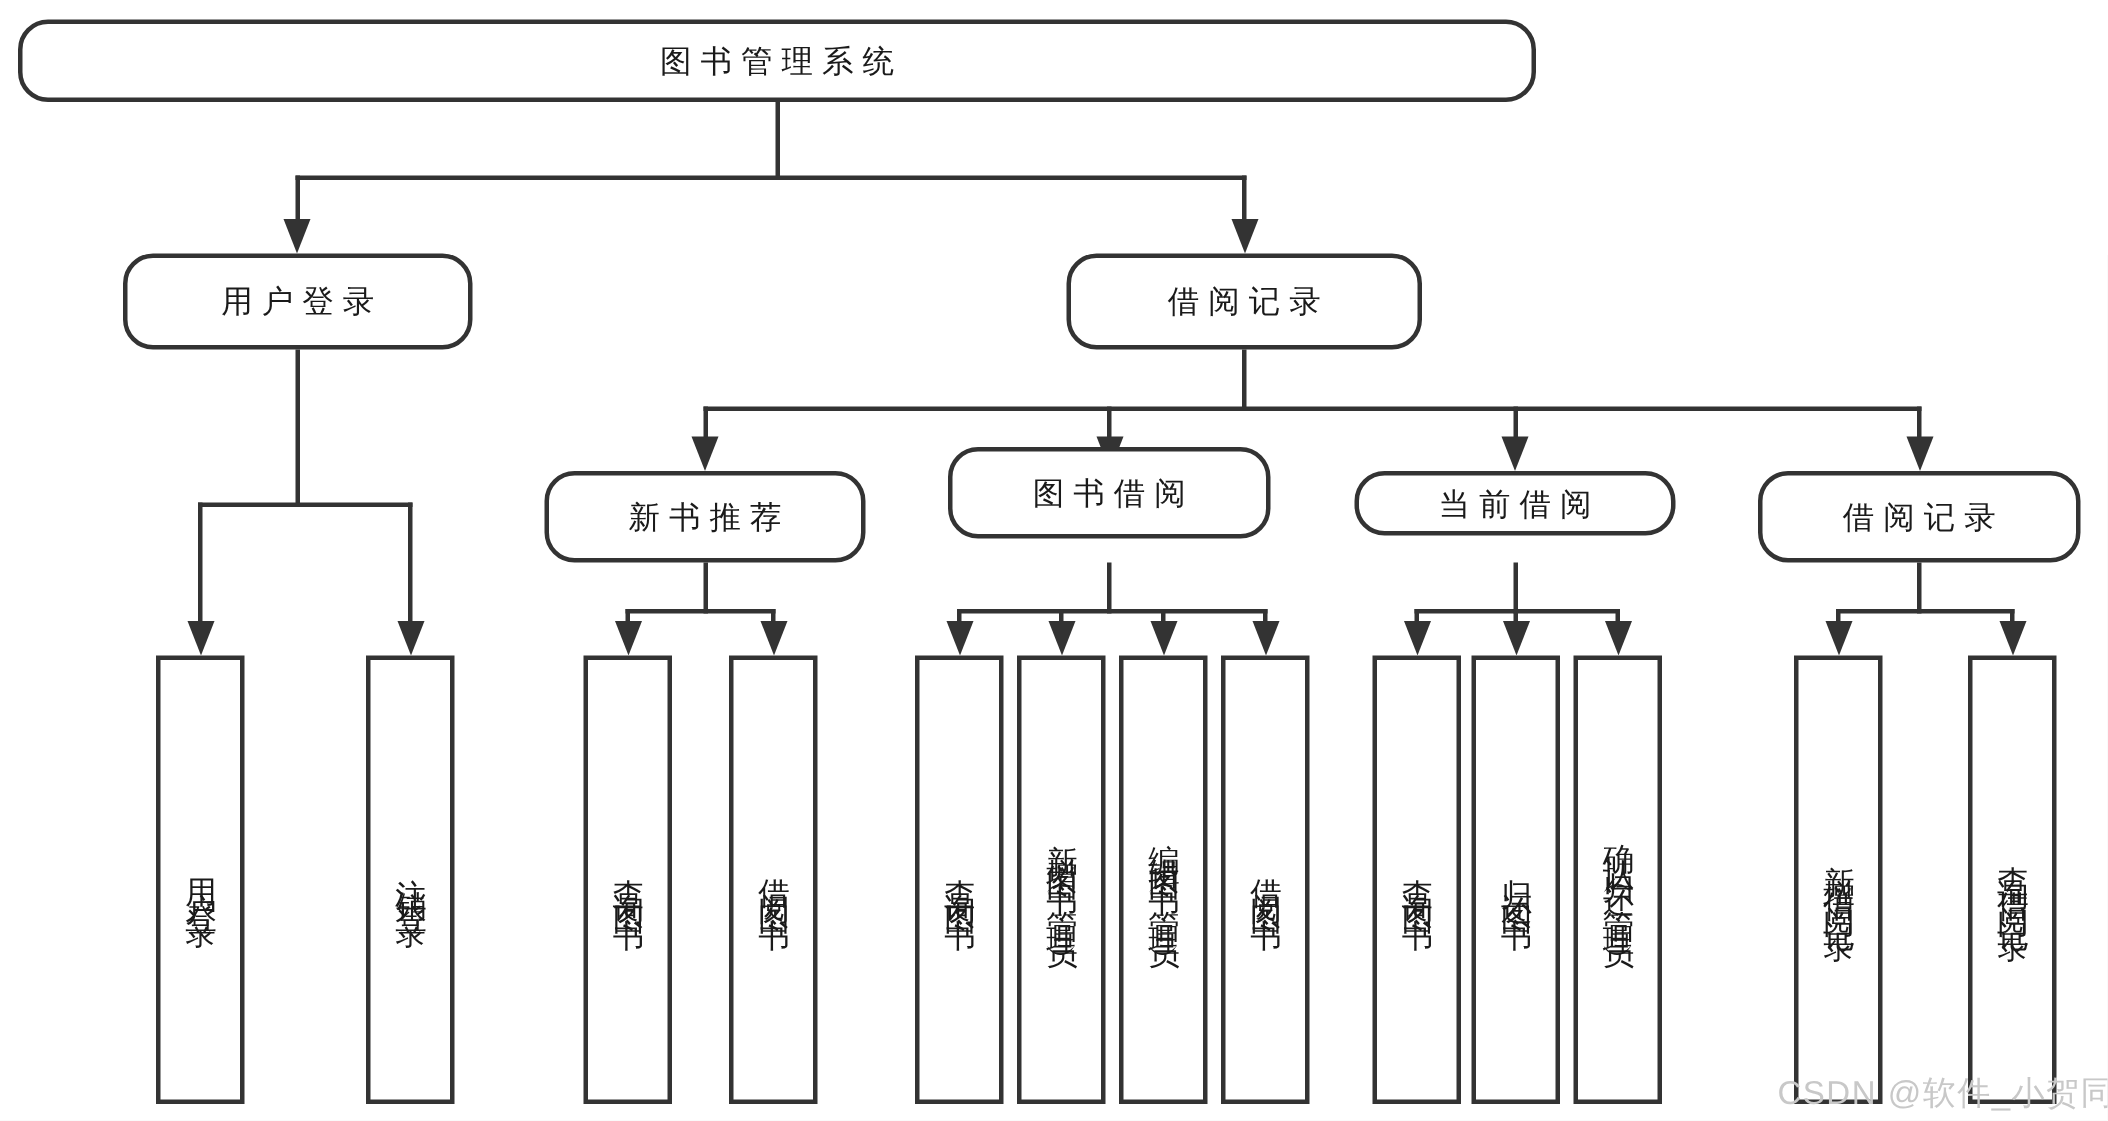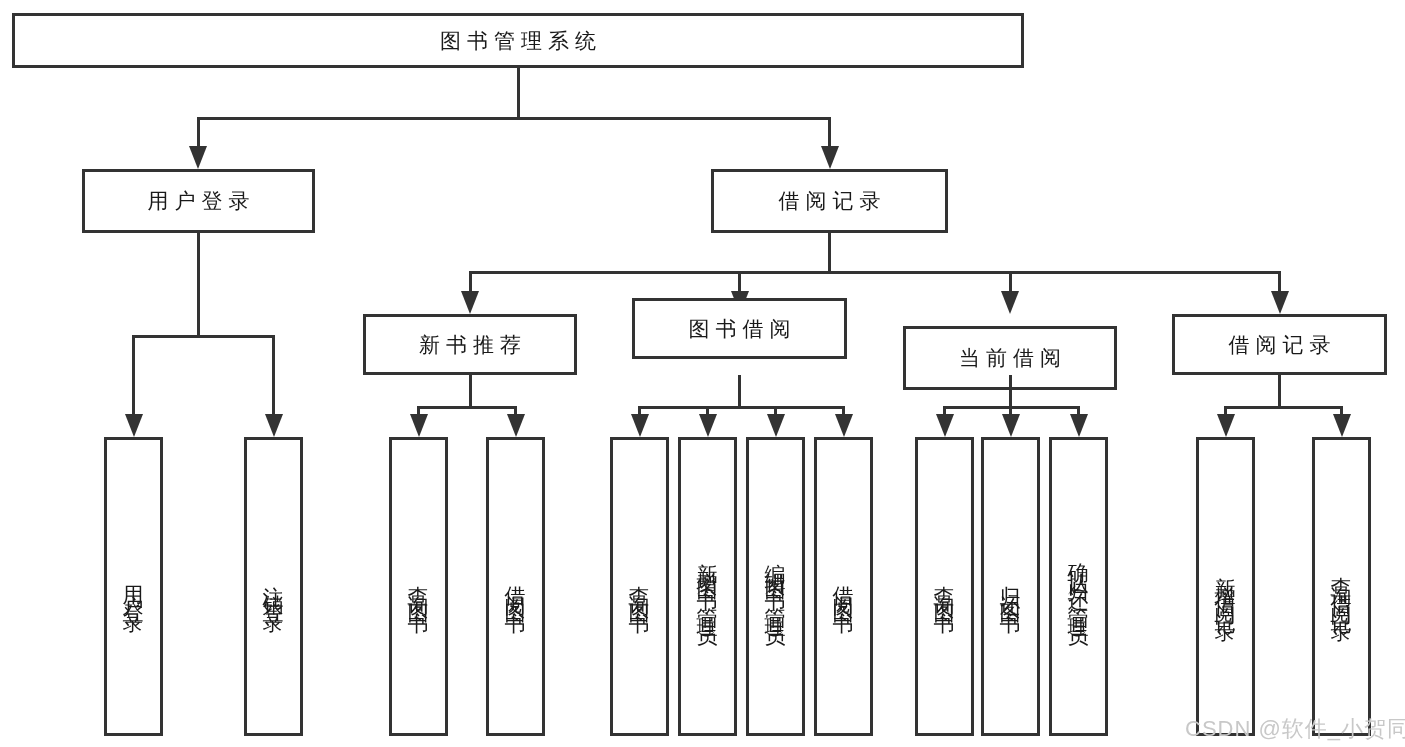--- a/index.html
+++ b/index.html
@@ -27,20 +27,21 @@
     color:var(--text);
     display:flex;
     align-items:center;
     justify-content:center;
   }
   .hbox{
     font-size:21px;
     letter-spacing:6px;
     padding-left:6px;
     white-space:nowrap;
+    border-radius:20px;
   }
   .vbox{
     top:437px;
     width:59px;
     height:299px;
     writing-mode:vertical-rl;
     font-size:21px;
     letter-spacing:9px;
     line-height:1;
   }
@@ -94,21 +95,21 @@
   <div class="arrow" style="left:461px;top:291px"></div>
   <div class="vline" style="left:738px;top:270.5px;height:22.5px"></div>
   <div class="arrow" style="left:730.5px;top:291px"></div>
   <div class="vline" style="left:1008.5px;top:270.5px;height:22.5px"></div>
   <div class="arrow" style="left:1001px;top:291px"></div>
   <div class="vline" style="left:1278px;top:270.5px;height:22.5px"></div>
   <div class="arrow" style="left:1270.5px;top:291px"></div>
 
   <div class="box hbox" style="left:363px;top:314px;width:214px;height:61px">新书推荐</div>
   <div class="box hbox" style="left:632px;top:298px;width:215px;height:61px">图书借阅</div>
-  <div class="box hbox" style="left:903px;top:326px;width:214px;height:64px">当前借阅</div>
+  <div class="box hbox" style="left:903px;top:314px;width:214px;height:43px">当前借阅</div>
   <div class="box hbox" style="left:1172px;top:314px;width:215px;height:61px">借阅记录</div>
 
   <div class="vline" style="left:468.5px;top:375px;height:33.5px"></div>
   <div class="hline" style="left:417px;top:405.5px;width:100px"></div>
   <div class="vline" style="left:417px;top:405.5px;height:11px"></div>
   <div class="arrow" style="left:409.5px;top:414px"></div>
   <div class="vline" style="left:514px;top:405.5px;height:11px"></div>
   <div class="arrow" style="left:506.5px;top:414px"></div>
 
   <div class="vline" style="left:738px;top:375px;height:33.5px"></div>

